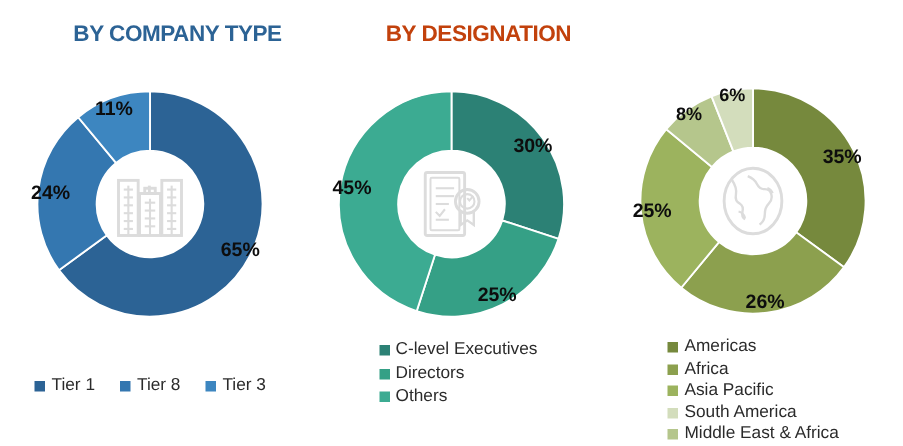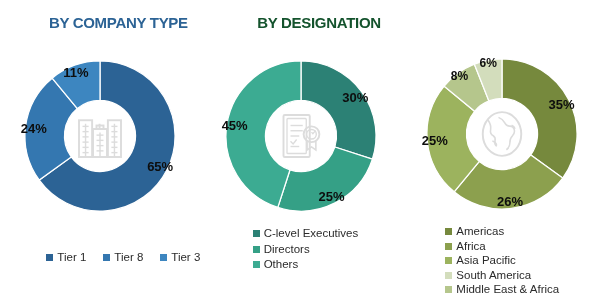--- a/index.html
+++ b/index.html
@@ -84,38 +84,38 @@
               <line x1="32" y1="28" x2="32" y2="56"></line>
             </g>
           </svg>
         </div>
       <div class="pct" style="left: 138.831px; top: 109.485px; text-align: right;">65%</div>
           <div class="pct" style="left: 12.3795px; top: 70.5839px;">24%</div>
           <div class="pct" style="left: 54.6481px; top: 15px;">11%</div>
         </div>
     </div>
 
-    <div class="legend row" style="top:252px;margin-left:23px;">
+    <div class="legend row" style="top:252px;">
       <div class="legend-item">
         <span class="swatch" style="background: rgb(44, 99, 149);"></span>
         <span class="legend-label">Tier 1</span>
       </div>
       <div class="legend-item">
         <span class="swatch" style="background: rgb(52, 119, 176);"></span>
         <span class="legend-label">Tier 8</span>
       </div>
       <div class="legend-item">
         <span class="swatch" style="background: rgb(61, 134, 192);"></span>
         <span class="legend-label">Tier 3</span>
       </div>
     </div>
   </div>
 
   <div class="panel">
-    <div class="panel-title" style="color: #14532d;">BY DESIGNATION</div>
+    <div class="panel-title" style="color: #c2410c;">BY DESIGNATION</div>
 
     <div class="donut-wrap" style="top:57px;">
       <div class="donut" id="donut1" style="width:158px;height:158px;">
         <svg viewBox="0 0 200 200" width="158" height="158">
           <g id="slices1">
               <path d="M 100 5 A 95 95 0 0 1 190.35036904803957 129.35661446562 L 142.7975432332819 113.90576474687263 A 45 45 0 0 0 100 55 Z" fill="#2c8175" stroke="#ffffff" stroke-width="1.6"></path>
               <path d="M 190.35036904803957 129.35661446562 A 95 95 0 0 1 70.64338553438 190.3503690480396 L 86.09423525312737 142.7975432332819 A 45 45 0 0 0 142.7975432332819 113.90576474687263 Z" fill="#35a086" stroke="#ffffff" stroke-width="1.6"></path>
               <path d="M 70.64338553438 190.3503690480396 A 95 95 0 0 1 99.99999999999999 5 L 99.99999999999999 55 A 45 45 0 0 0 86.09423525312737 142.7975432332819 Z" fill="#3cab92" stroke="#ffffff" stroke-width="1.6"></path>
             </g>
         </svg>

